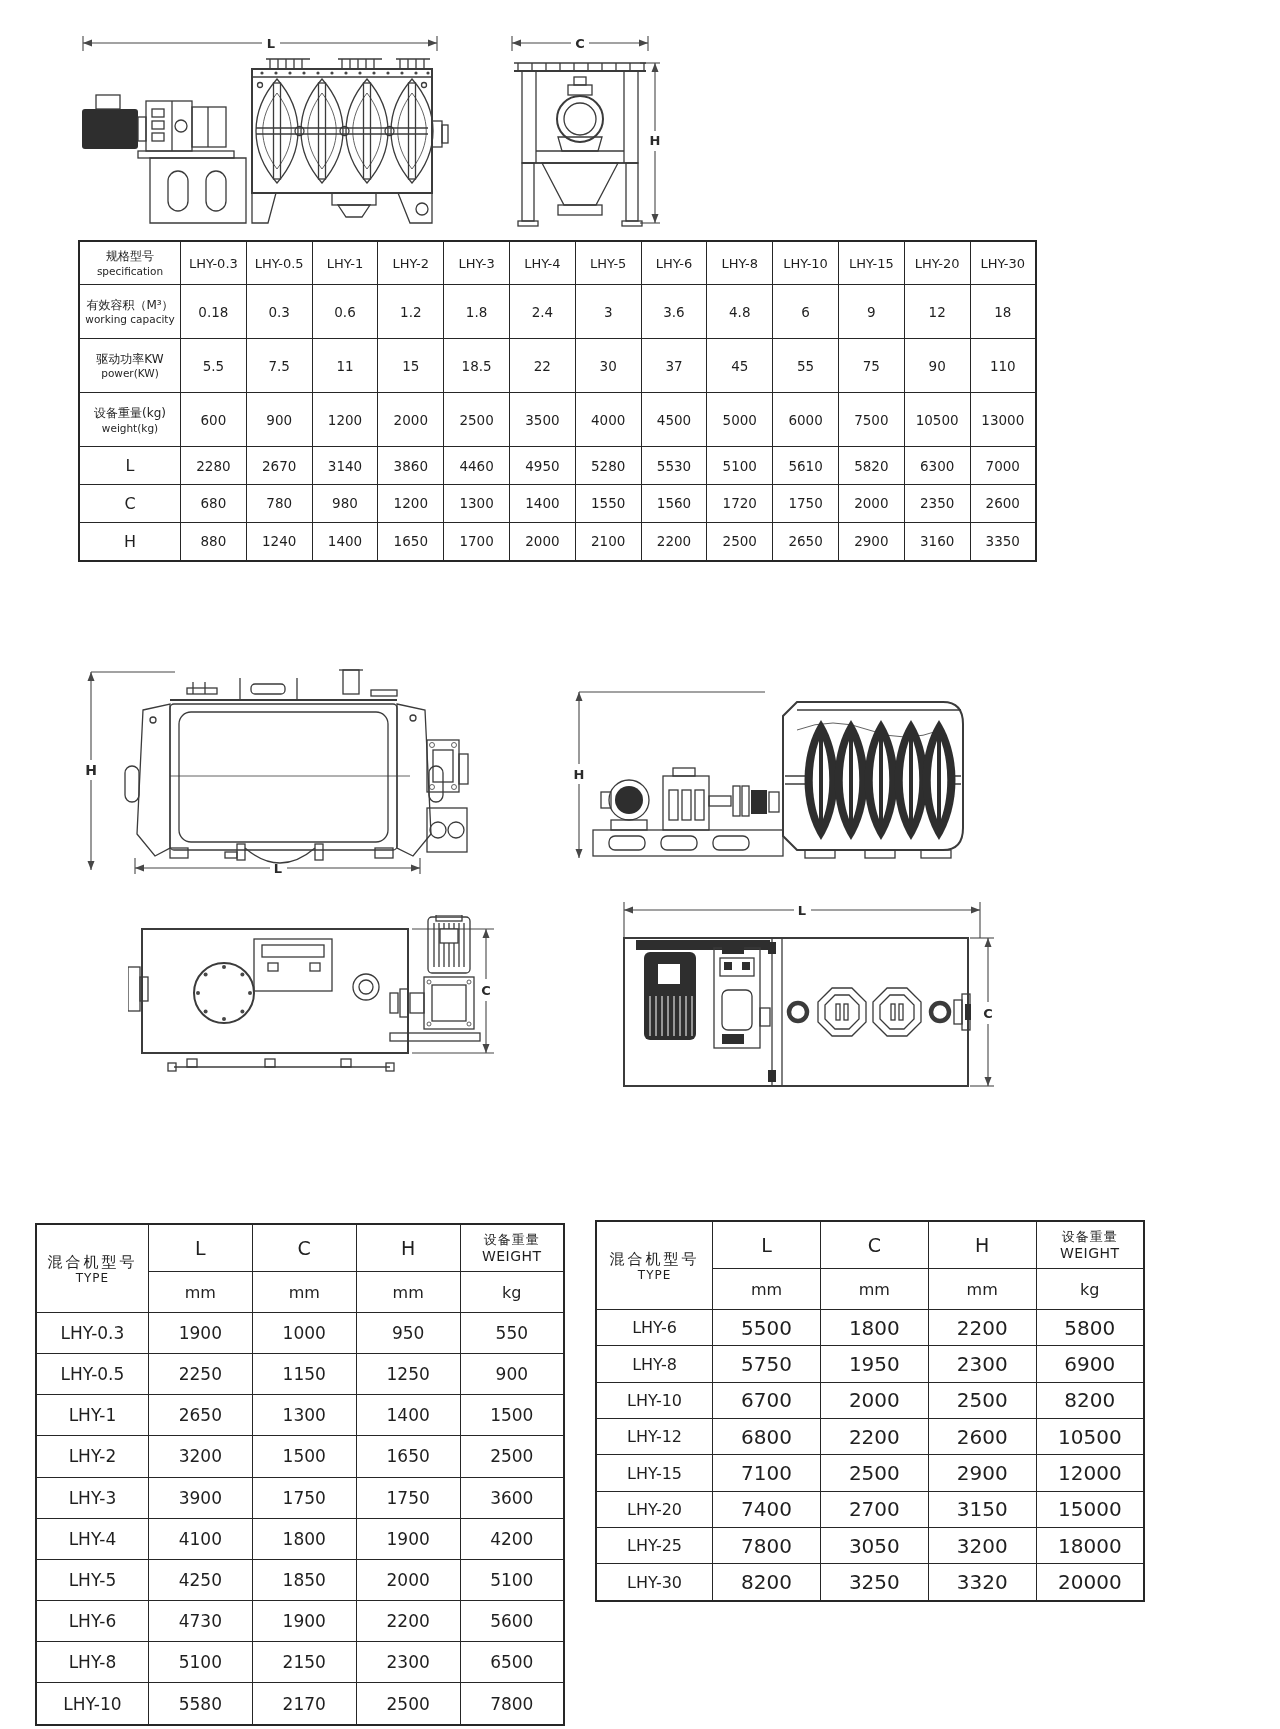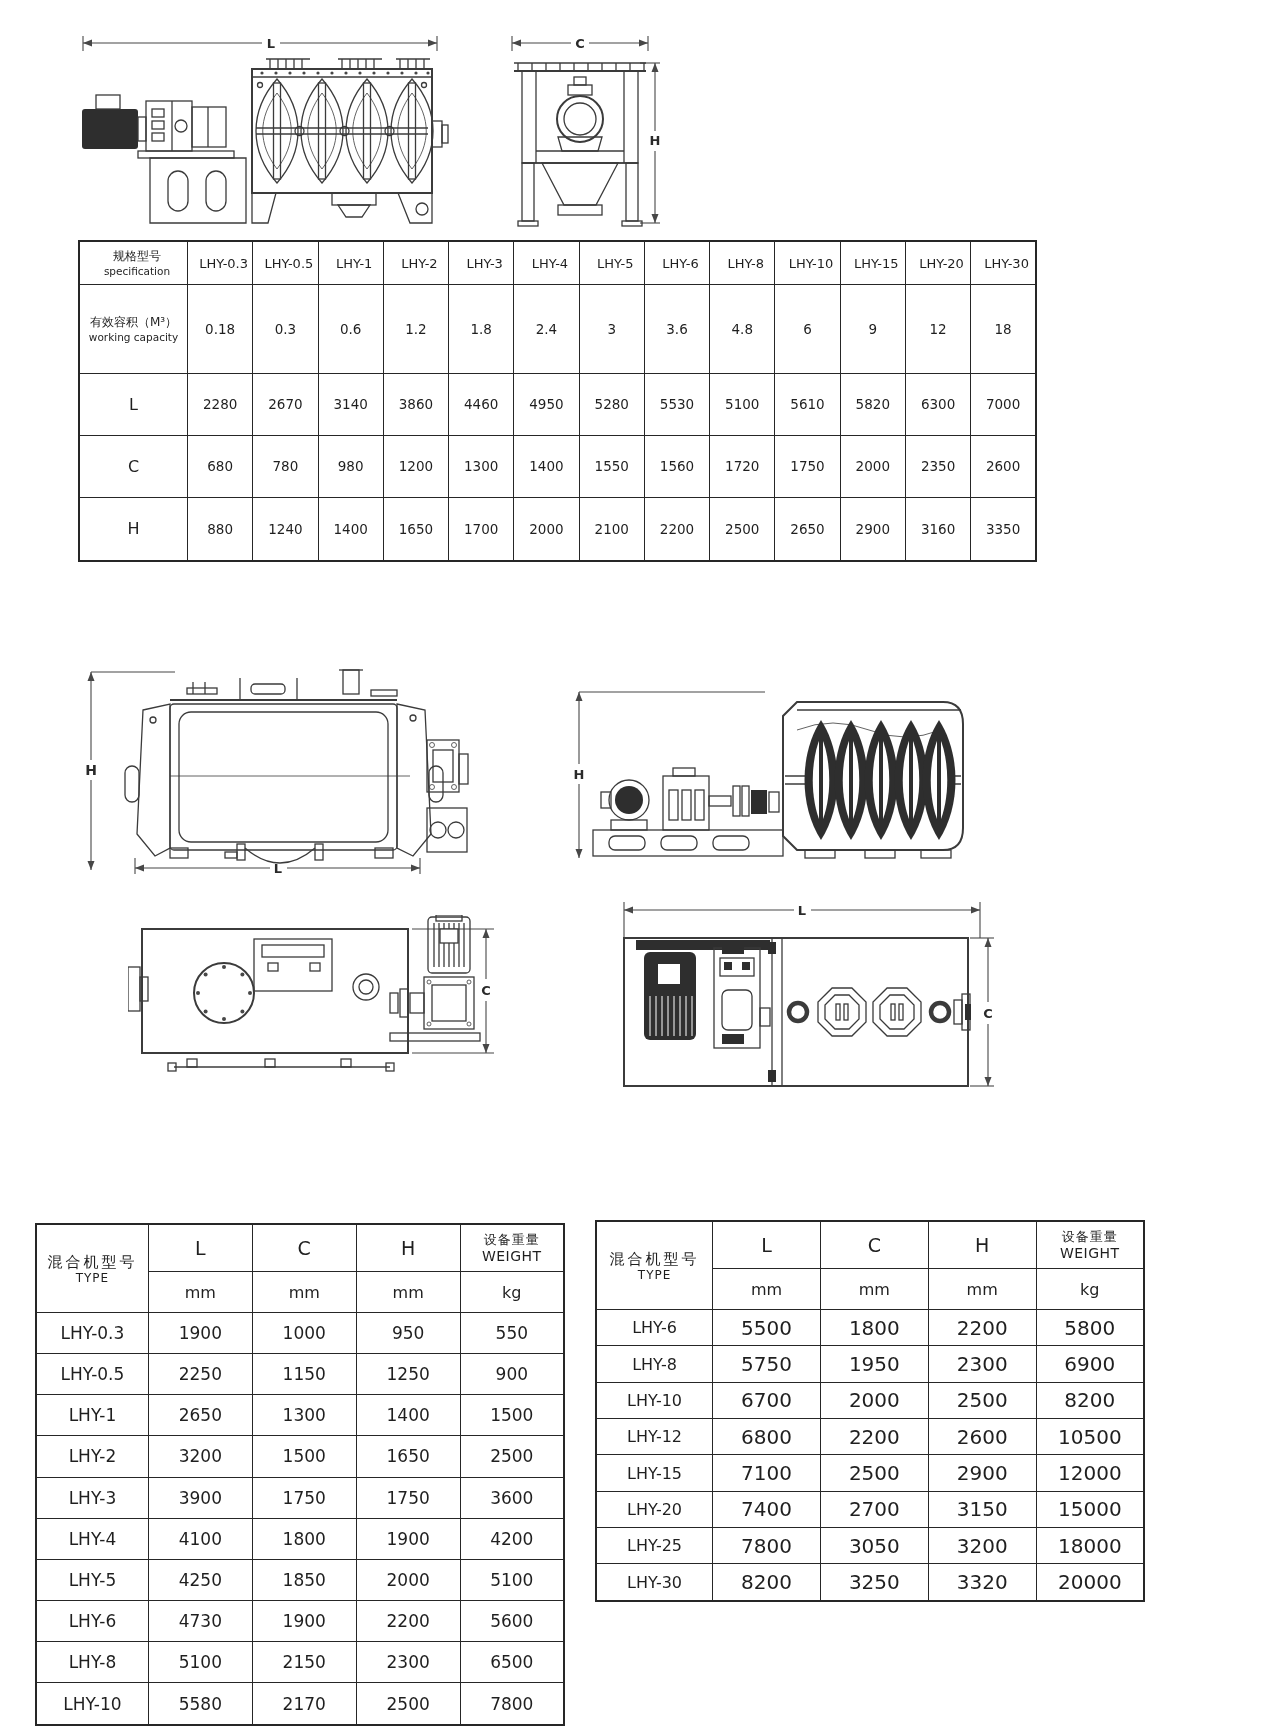--- a/index.html
+++ b/index.html
@@ -16,21 +16,21 @@
   .wline{stroke:#fff;stroke-width:1;fill:none;}
 
   .tbl{position:absolute;}
   .tbl table{width:100%;height:100%;border-collapse:collapse;table-layout:fixed;background:#fff;border:2px solid #262626;}
   .tbl td{border:1px solid #262626;text-align:center;vertical-align:middle;padding:0;color:#1f1f1f;overflow:hidden;}
 
   #spec .zh{font-size:12px;line-height:1.3;}
   #spec .en{font-size:10.5px;line-height:1.15;}
   #spec td.val{font-size:13.5px;}
   #spec td.model{font-size:13px;}
-  #spec tr.h1 td{height:42px;padding-left:7px;}
+  #spec tr.h1 td{height:42px;}
 
   .size .zh{font-size:15px;letter-spacing:3px;line-height:1.35;}
   .size .en{font-size:12px;letter-spacing:1px;line-height:1.1;}
   .size td.colh{font-size:19px;}
   .size td.unit{font-size:16px;margin-left:32px;}
   .size td.model{font-size:17px;}
   .size td.val{font-size:17px;}
   .size .wzh{font-size:13px;letter-spacing:1px;line-height:1.3;}
   .size .wen{font-size:14px;letter-spacing:.5px;line-height:1.1;}
   .size tr.h1 td{height:46px;}
@@ -226,20 +226,58 @@
           <td class="val">1.2</td>
           <td class="val">1.8</td>
           <td class="val">2.4</td>
           <td class="val">3</td>
           <td class="val">3.6</td>
           <td class="val">4.8</td>
           <td class="val">6</td>
           <td class="val">9</td>
           <td class="val">12</td>
           <td class="val">18</td>
+        </tr>
+        <tr>
+          <td>
+            <div class="zh">驱动功率KW</div>
+            <div class="en">power(KW)</div>
+          </td>
+          <td class="val">5.5</td>
+          <td class="val">7.5</td>
+          <td class="val">11</td>
+          <td class="val">15</td>
+          <td class="val">18.5</td>
+          <td class="val">22</td>
+          <td class="val">30</td>
+          <td class="val">37</td>
+          <td class="val">45</td>
+          <td class="val">55</td>
+          <td class="val">75</td>
+          <td class="val">90</td>
+          <td class="val">110</td>
+        </tr>
+        <tr>
+          <td>
+            <div class="zh">设备重量(kg)</div>
+            <div class="en">weight(kg)</div>
+          </td>
+          <td class="val">600</td>
+          <td class="val">900</td>
+          <td class="val">1200</td>
+          <td class="val">2000</td>
+          <td class="val">2500</td>
+          <td class="val">3500</td>
+          <td class="val">4000</td>
+          <td class="val">4500</td>
+          <td class="val">5000</td>
+          <td class="val">6000</td>
+          <td class="val">7500</td>
+          <td class="val">10500</td>
+          <td class="val">13000</td>
         </tr>
         <tr>
           <td>
             <div class="dimlbl">L</div>
           </td>
           <td class="val">2280</td>
           <td class="val">2670</td>
           <td class="val">3140</td>
           <td class="val">3860</td>
           <td class="val">4460</td>

